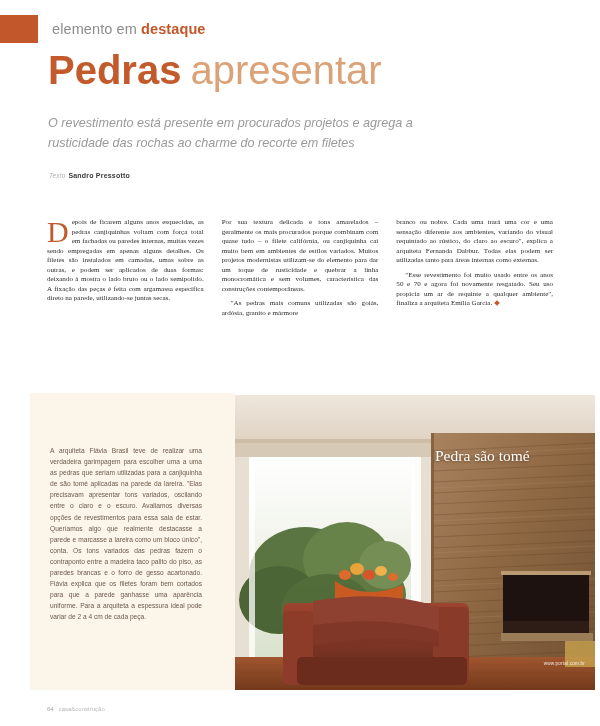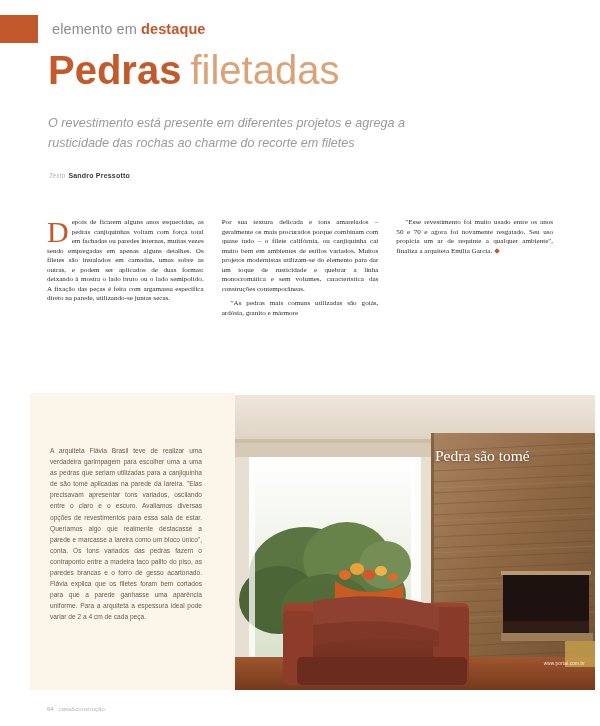--- a/index.html
+++ b/index.html
@@ -222,38 +222,39 @@
 <body>
 
 <div class="page">
 
   <div class="kicker-row">
     <div class="kicker-square"></div>
     <div class="kicker-text"><span>elemento em </span><span class="strong">destaque</span></div>
   </div>
 
   <div class="title">
-    <span class="t1">Pedras</span><span class="t2">filetadas</span>
-  </div>
-
-  <div class="subtitle">O revestimento está presente em diferentes projetos e agrega a rusticidade das rochas ao charme do recorte em filetes</div>
+    <span class="t1">Pedras</span><span class="t2">apresentar</span>
+  </div>
+
+  <div class="subtitle">O revestimento está presente em procurados projetos e agrega a rusticidade das rochas ao charme do recorte em filetes</div>
 
   <div class="byline">
     <span class="lbl">Texto</span><span class="nm">Sandro Pressotto</span>
   </div>
 
   <div class="columns">
     <div class="col">
       <p class="first"><span class="dropcap">D</span><span>epois de ficarem alguns anos esquecidas, as pedras canjiquinhas voltam com força total em fachadas ou paredes internas, muitas vezes sendo empregadas em apenas alguns detalhes. Os filetes são instalados em camadas, umas sobre as outras, e podem ser aplicados de duas formas: deixando à mostra o lado bruto ou o lado semipolido. A fixação das peças é feita com argamassa específica direto na parede, utilizando-se juntas secas.</span></p>
     </div>
     <div class="col">
       <p class="first">Por sua textura delicada e tons amarelados – geralmente os mais procurados porque combinam com quase tudo – o filete califórnia, ou canjiquinha cai muito bem em ambientes de estilos variados. Muitos projetos modernistas utilizam-se do elemento para dar um toque de rusticidade e quebrar a linha monocromática e sem volumes, característica das construções contemporâneas.</p>
       <p>"As pedras mais comuns utilizadas são goiás, ardósia, granito e mármore</p>
     </div>
     <div class="col">
+      <p class="first">branco ou nobre. Cada uma trará uma cor e uma sensação diferente aos ambientes, variando do visual requintado ao rústico, do claro ao escuro", explica a arquiteta Fernanda Dabbur. Todas elas podem ser utilizadas tanto para áreas internas como externas.</p>
       <p><span>"Esse revestimento foi muito usado entre os anos 50 e 70 e agora foi novamente resgatado. Seu uso propicia um ar de requinte a qualquer ambiente", finaliza a arquiteta Emilia Garcia.</span><span class="endmark"></span></p>
     </div>
   </div>
 
   <div class="lower">
 
     <div class="caption-panel">
       <div class="caption-text">A arquiteta Flávia Brasil teve de realizar uma verdadeira garimpagem para escolher uma a uma as pedras que seriam utilizadas para a canjiquinha de são tomé aplicadas na parede da lareira. "Elas precisavam apresentar tons variados, oscilando entre o claro e o escuro. Avaliamos diversas opções de revestimentos para essa sala de estar. Queríamos algo que realmente destacasse a parede e marcasse a lareira como um bloco único", conta. Os tons variados das pedras fazem o contraponto entre a madeira taco palito do piso, as paredes brancas e o forro de gesso acartonado. Flávia explica que os filetes foram bem cortados para que a parede ganhasse uma aparência uniforme. Para a arquiteta a espessura ideal pode variar de 2 a 4 cm de cada peça.</div>
     </div>
 

